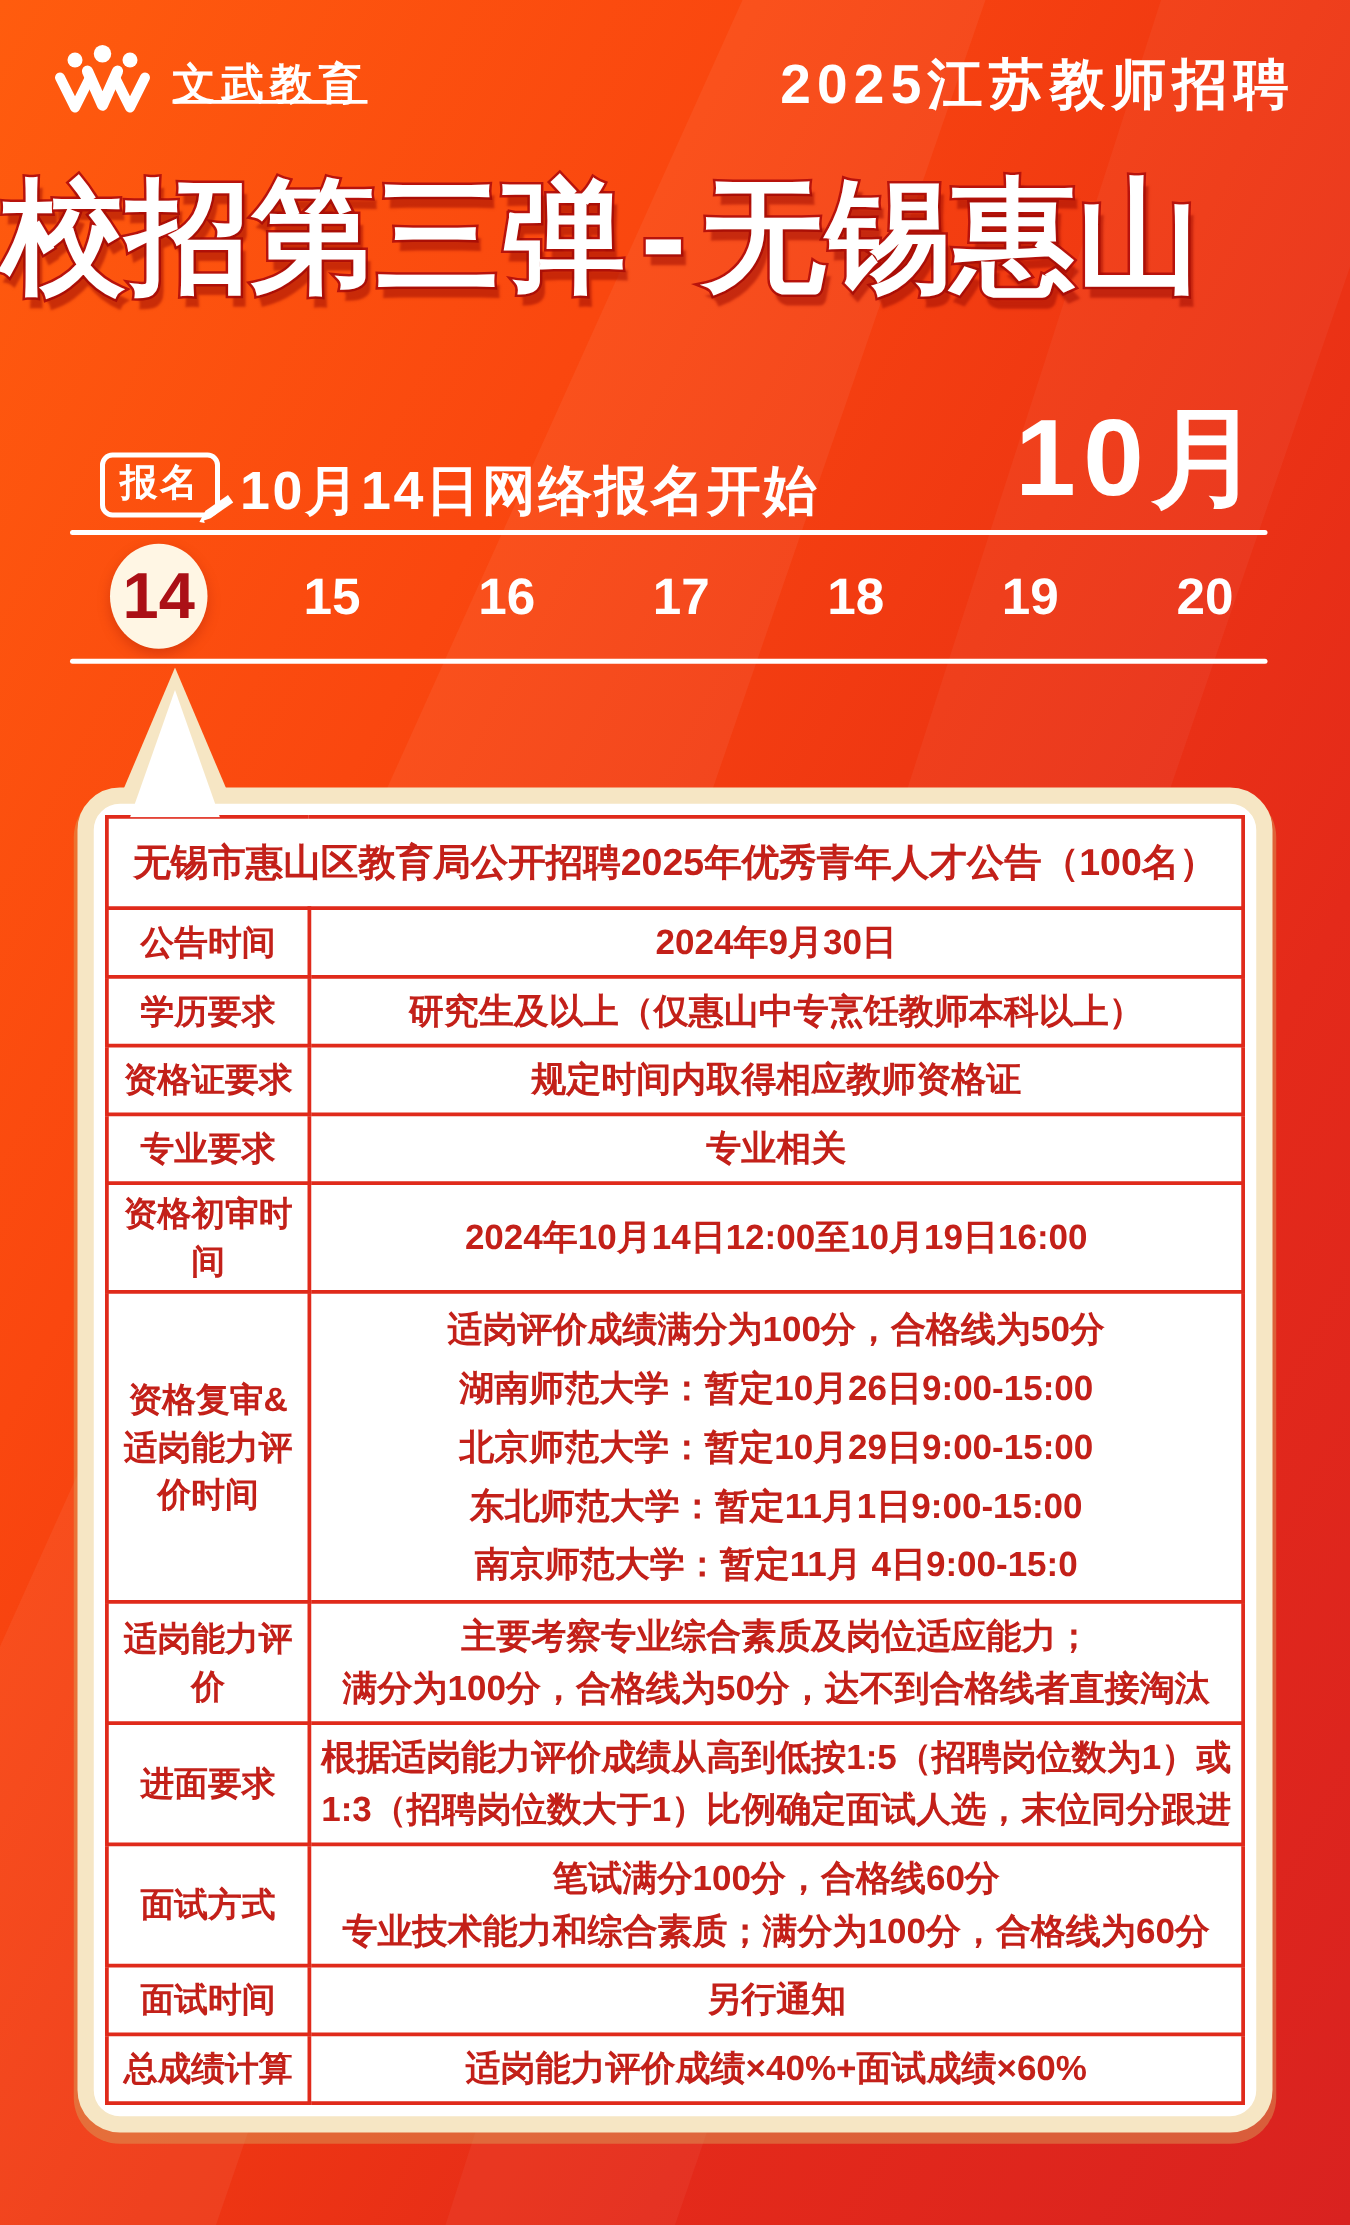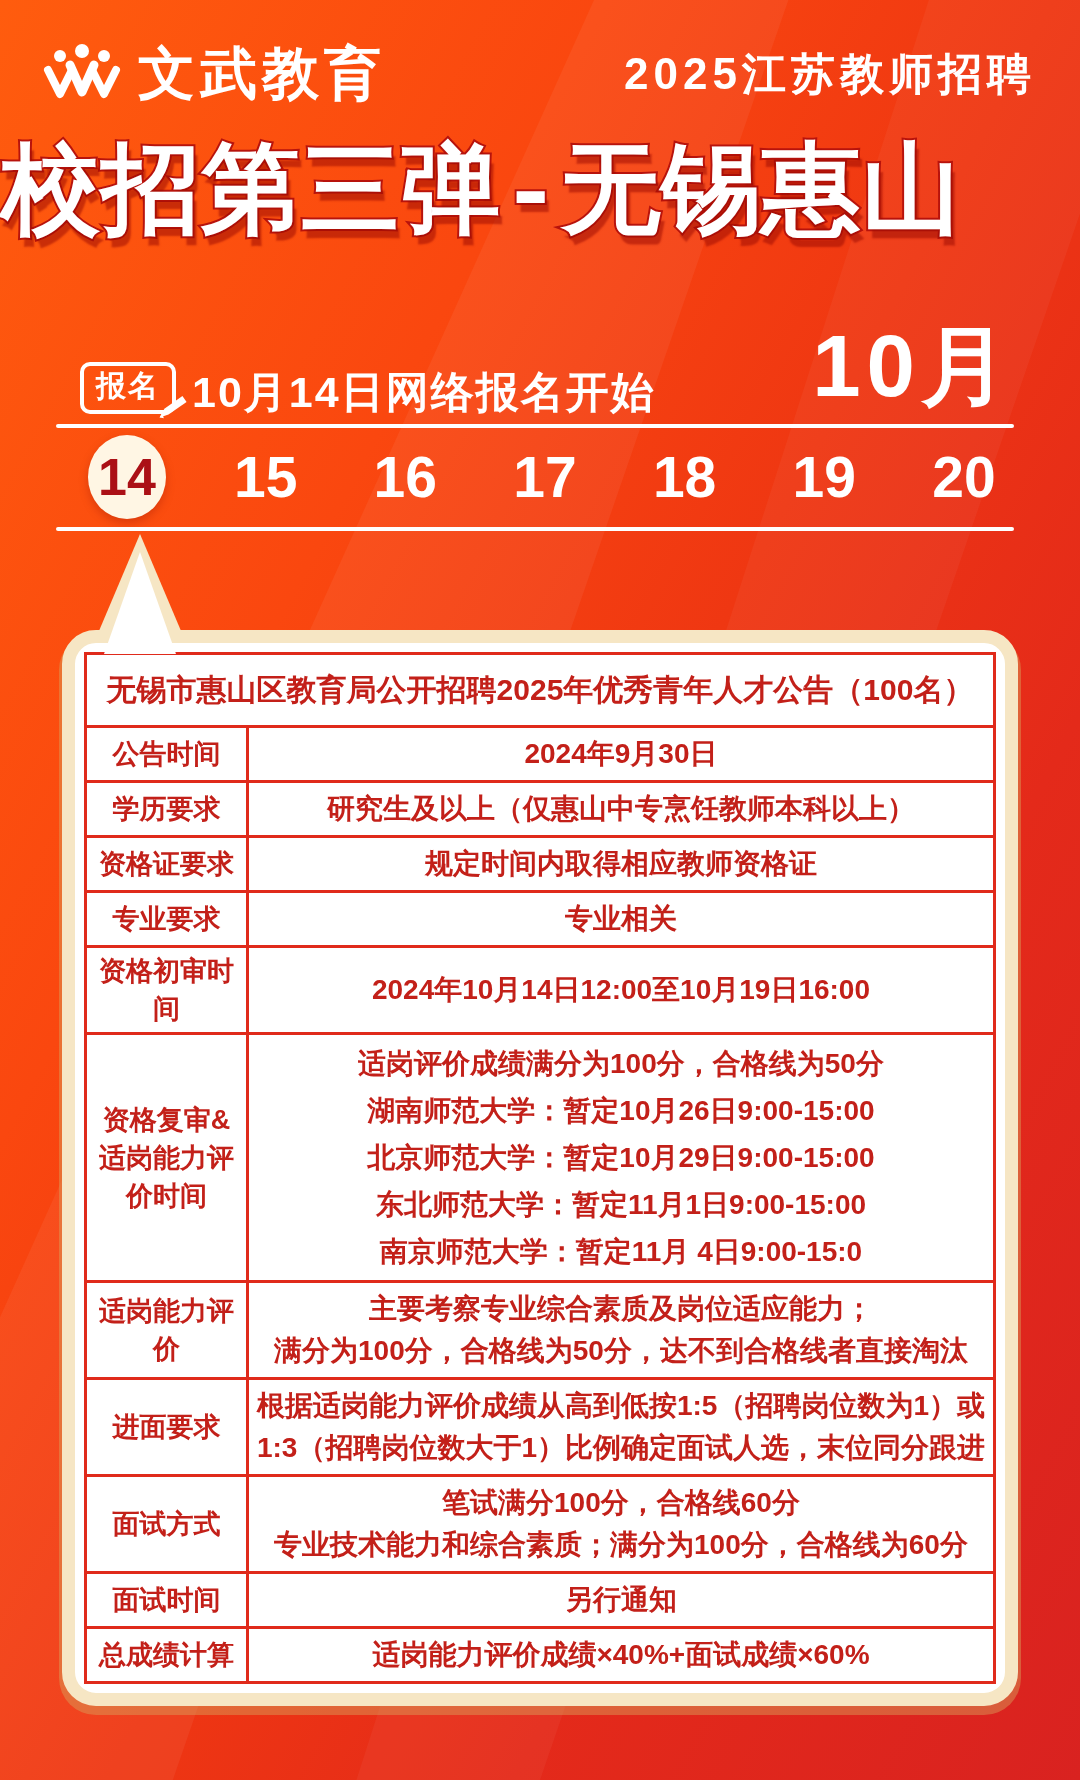--- a/index.html
+++ b/index.html
@@ -13,21 +13,21 @@
     font-family:"Liberation Sans","DejaVu Sans",sans-serif;
     background:linear-gradient(118deg,var(--bg-top) 0%,#fa470f 30%,#ef3712 52%,#e42a1a 72%,var(--bg-bottom) 100%);
   }
   .bg-ray{position:absolute;inset:0;z-index:0;pointer-events:none;}
   .ray1{background:rgba(255,255,255,.055);clip-path:polygon(55% 0,73% 0,16% 100%,0 100%,0 74%);}
   .ray2{background:rgba(255,255,255,.045);clip-path:polygon(86% 0,100% 0,100% 12%,50% 100%,33% 100%);}
   
   .topbar{position:absolute;top:36px;left:40px;right:44px;display:flex;justify-content:space-between;align-items:center;z-index:2;}
   .brand{display:flex;align-items:center;gap:14px;}
   .brand-icon{width:84px;height:62px;display:block;}
-  .brand-text{font-size:57px;font-weight:bold;color:#fff;letter-spacing:5px;}
+  .brand-text{font-size:34px;font-weight:bold;color:#fff;letter-spacing:5px;text-decoration:underline;}
   .top-right{font-size:44px;font-weight:bold;color:#fff;letter-spacing:5px;}
   
   .hero{
     position:absolute;top:124px;left:1px;width:100%;margin:0;text-align:left;z-index:2;
     font-size:99px;font-weight:900;color:#fff;letter-spacing:1px;
     -webkit-text-stroke:4px #b8130c;paint-order:stroke fill;
     text-shadow:4px 9px 2px rgba(158,12,4,.55);
     white-space:nowrap;
     font-family:Liberation Mono, monospace;
   }
@@ -39,21 +39,21 @@
   }
   .badge-text{font-size:30px;font-weight:bold;color:#fff;letter-spacing:2px;}
   .pen{position:absolute;right:-18px;bottom:-14px;width:34px;height:34px;transform:rotate(10deg);}
   .signup-text{position:absolute;left:192px;top:364px;z-index:2;font-size:43px;font-weight:bold;color:#fff;letter-spacing:2px;}
   .month{position:absolute;right:66px;top:308px;z-index:2;font-size:87px;font-weight:900;color:#fff;letter-spacing:6px;}
   
   .rule{position:absolute;left:56px;width:958px;height:4px;background:#fff;border-radius:2px;z-index:2;}
   .rule1{top:424px}
   .rule2{top:527px}
   .calendar{position:absolute;top:432px;left:88px;right:76px;height:90px;display:flex;justify-content:space-between;align-items:center;z-index:2;}
-  .day{min-width:80px;text-align:center;font-size:57px;font-weight:bold;color:#fff;}
+  .day{min-width:80px;text-align:center;font-size:41px;font-weight:bold;color:#fff;}
   .day.active{
     background:var(--day-circle-bg);min-width:78px;width:78px;height:84px;line-height:84px;
     border-radius:50%;color:var(--day-circle-text);font-size:52px;
     box-shadow:0 4px 10px rgba(120,0,0,.25);
   }
   
   .spike-outer{position:absolute;left:96px;top:534px;width:88px;height:104px;background:var(--cream);
     clip-path:polygon(50% 0,100% 100%,0 100%);z-index:1;}
   .spike-inner{position:absolute;left:104px;top:552px;width:72px;height:102px;background:#fff;
     clip-path:polygon(50% 0,100% 100%,0 100%);z-index:3;}

